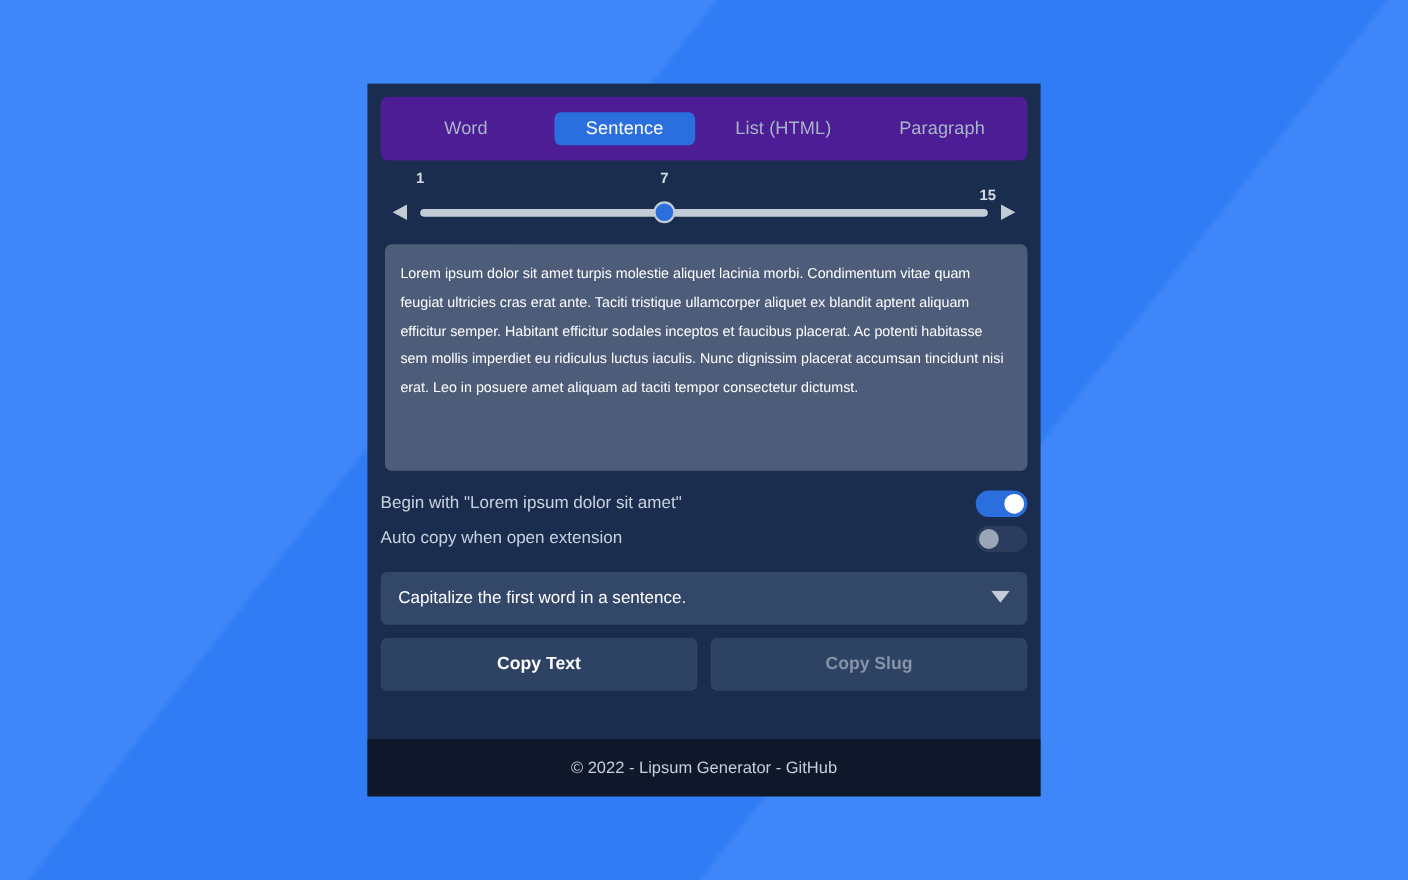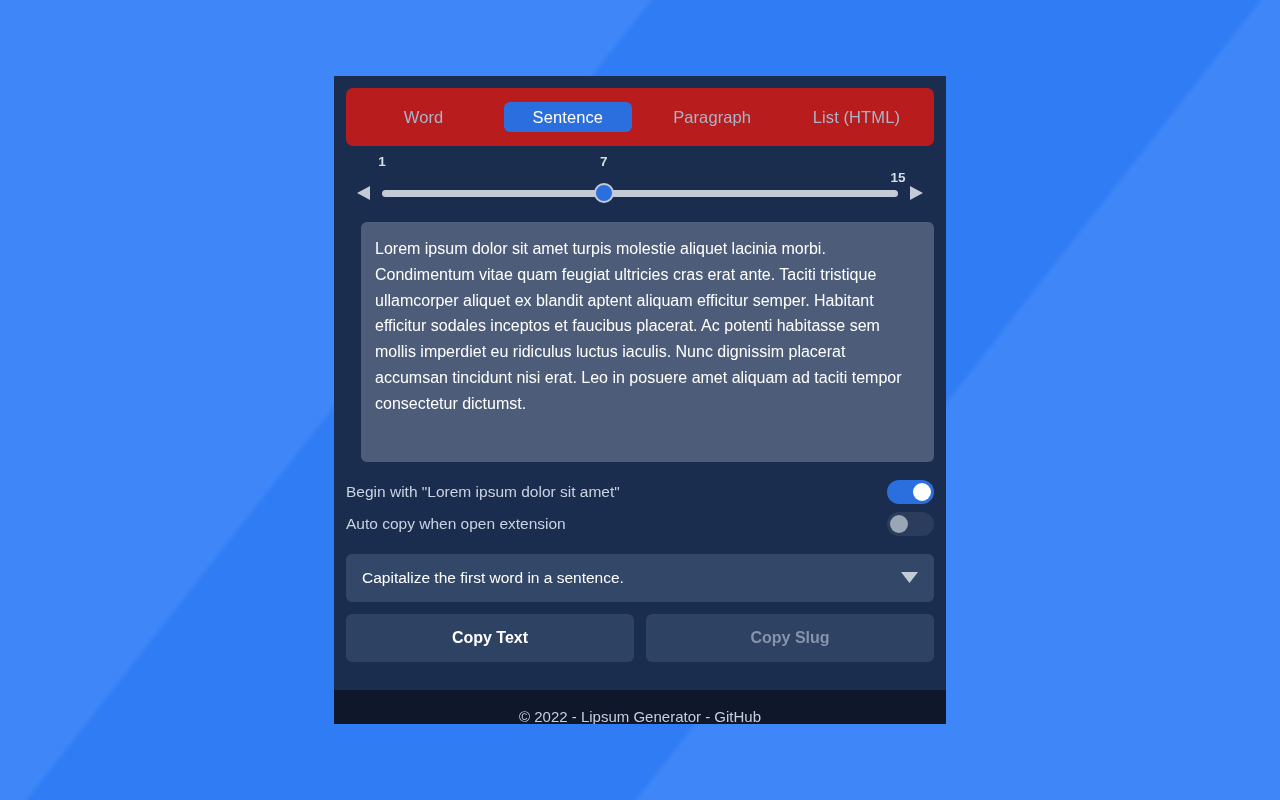--- a/index.html
+++ b/index.html
@@ -39,21 +39,21 @@
   .card-body {
     padding: 12px 12px 0 12px;
     flex: 1 1 auto;
     display: flex;
     flex-direction: column;
   }
 
   
   #tab-strip {
     display: flex;
-    background: #b91c1c;
+    background: #4c1d95;
     border-radius: 7px;
     padding: 14px;
     height: 58px;
     align-items: stretch;
     gap: 17px;
   }
 
   .tab {
     flex: 1 1 0;
     display: flex;
@@ -139,27 +139,27 @@
     margin-left: -10px;
     margin-top: -10px;
     border-radius: 50%;
     background: #2a6fdd;
     border: 2px solid #c3cbd6;
     cursor: grab;
   }
 
   
   #output-area {
-    margin: 8px 0 0 15px;
-    height: 240px;
+    margin: 8px 0 0 4px;
+    height: 206px;
     background: #4d5d79;
     border-radius: 6px;
     padding: 14px 14px 12px 14px;
     color: #ffffff;
-    font-size: 16px;
+    font-size: 13px;
     line-height: 25.8px;
     overflow: hidden;
     cursor: text;
   }
 
   
   #options {
     padding: 14px 0 6px 0;
   }
 
@@ -263,24 +263,24 @@
   <div class="card-body">
 
     <div id="tab-strip">
       <div class="tab">
         <span>Word</span>
       </div>
       <div class="tab active">
         <span>Sentence</span>
       </div>
       <div class="tab">
+        <span>List (HTML)</span>
+      </div>
+      <div class="tab">
         <span>Paragraph</span>
-      </div>
-      <div class="tab">
-        <span>List (HTML)</span>
       </div>
     </div>
 
     <div id="slider-section">
 
       <div id="slider-scale">
         <span class="scale-label" id="scale-min">1</span>
         <span class="scale-label" id="scale-cur" style="left: 43%;">7</span>
         <span class="scale-label" id="scale-max">15</span>
       </div>

